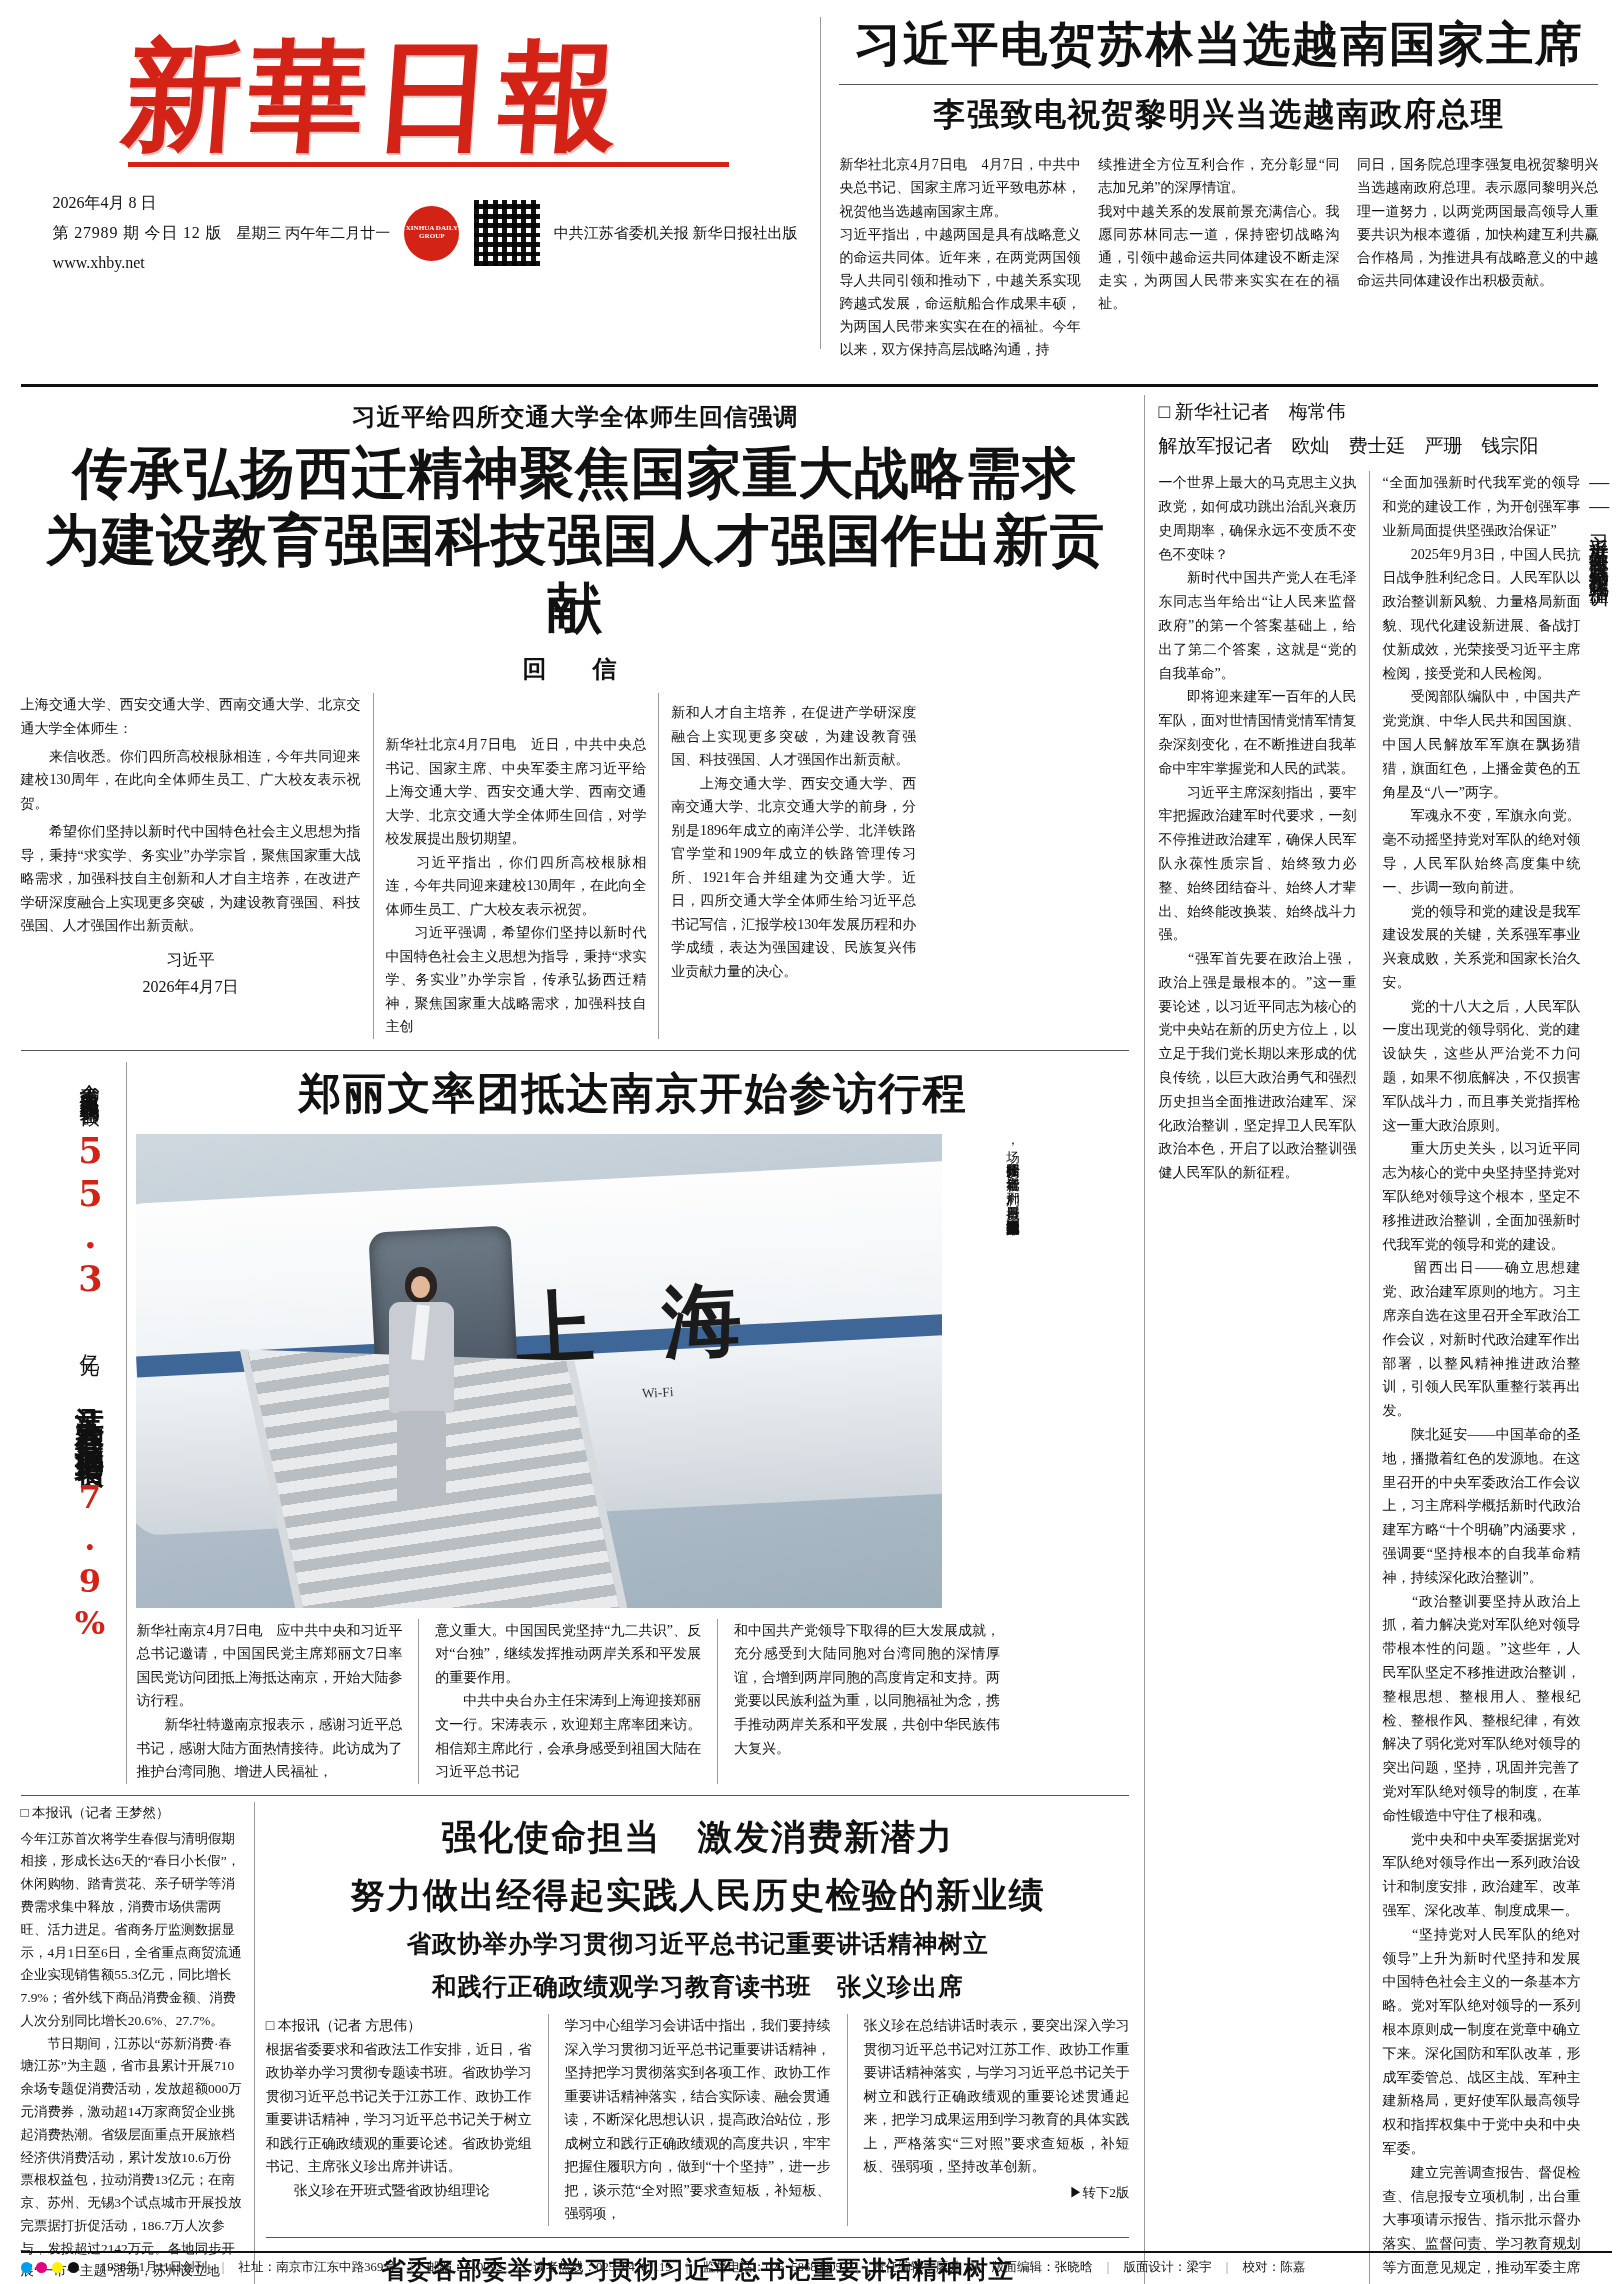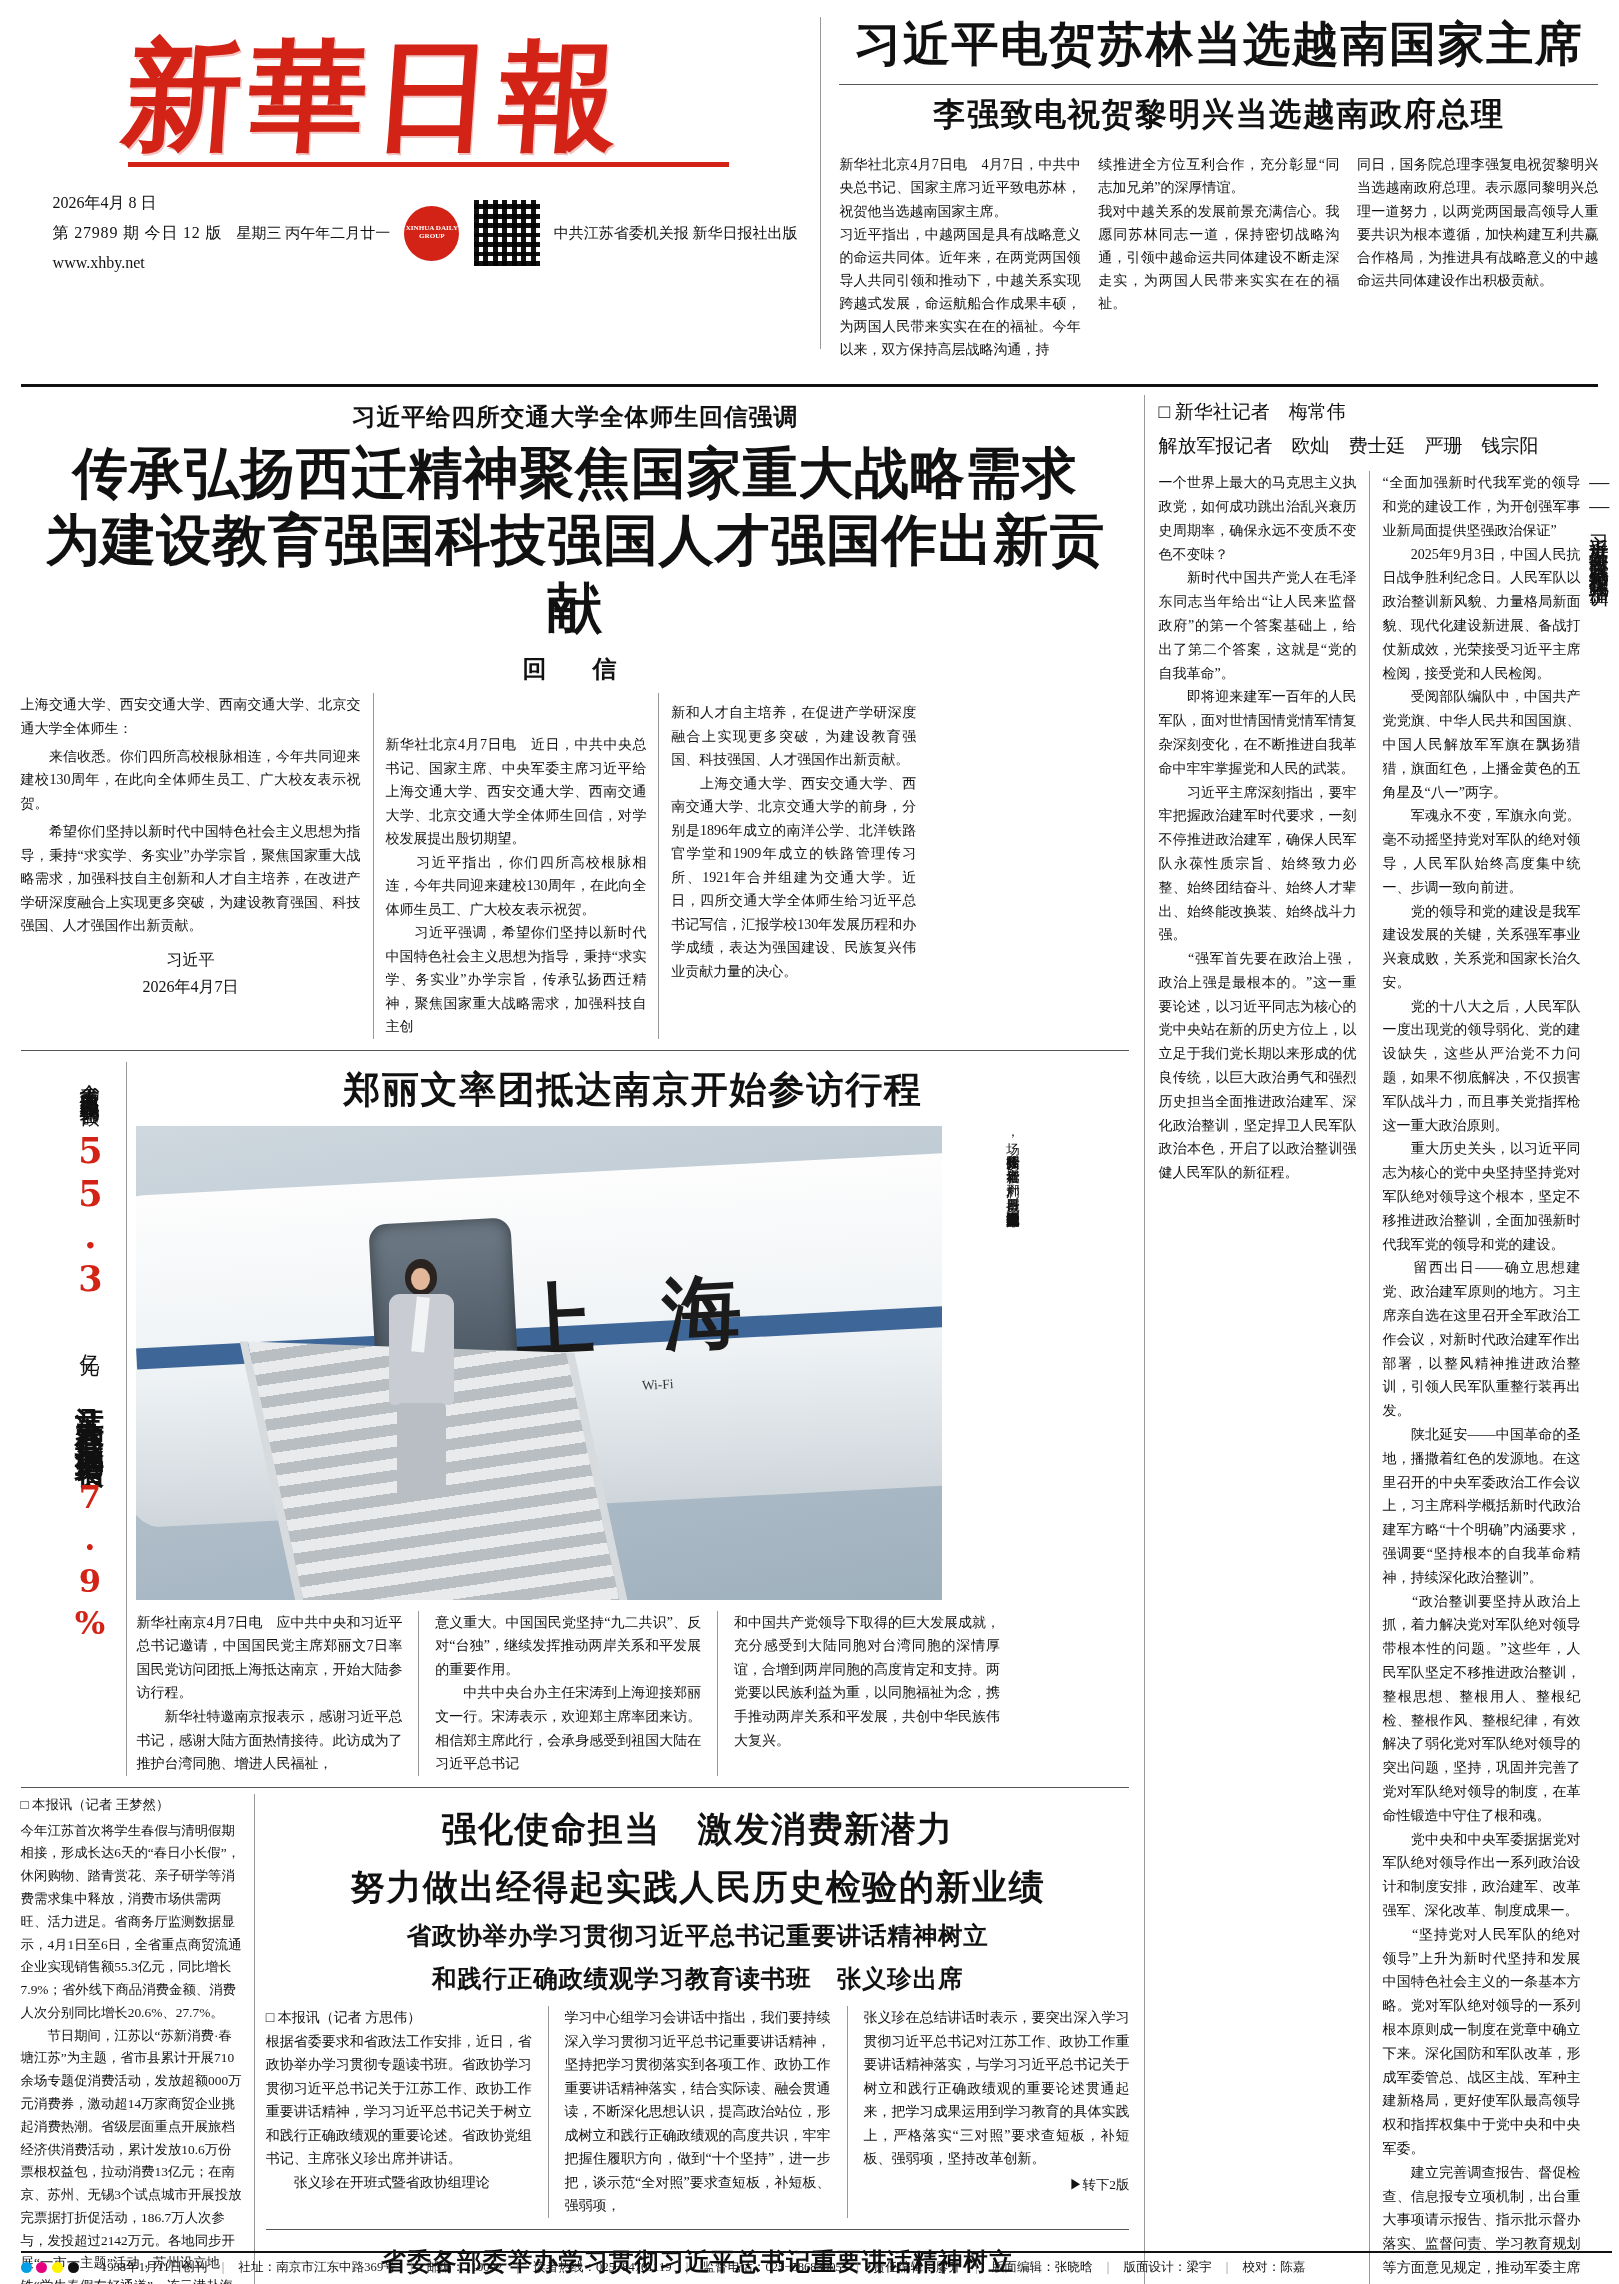--- a/index.html
+++ b/index.html
@@ -85,21 +85,21 @@
   .feat { display:flex; margin-top:11px; }
   .feat-vert {
     width:96px; writing-mode:vertical-rl; text-orientation:upright;
     font-family:"DejaVu Serif",serif;
     font-weight:bold; font-size:29px; letter-spacing:4px; line-height:1.25;
     padding:6.3px 4.7px 0 4.7px; height:601px;
   }
   .feat-vert .amount { color:#d32316; font-size:35px; letter-spacing:1.6px; }
   .feat-vert .pct { color:#d32316; font-size:32px; }
   .feat-main { flex:1; }
-  .feat-h { font-family:"DejaVu Serif",serif; font-weight:bold; font-size:37px; text-align:center; letter-spacing:1.6px; margin:3.2px 0 11px; }
+  .feat-h { font-family:"DejaVu Serif",serif; font-weight:bold; font-size:43px; text-align:center; letter-spacing:1.6px; margin:3.2px 0 11px; }
   .photo-wrap { display:flex; }
   .photo {
     width:806px; height:474px; position:relative; overflow:hidden;
     background:linear-gradient(170deg,#cfd8df 0%,#b9c6d0 40%,#9fb0bd 100%);
   }
   .plane-body {
     position:absolute; left:-32px; top:47px; width:933px; height:332px;
     background:linear-gradient(180deg,#fdfdfd 0%,#eef2f5 55%,#cfd6db 100%);
     border-radius:47px/95px;
     transform:rotate(-3deg);

